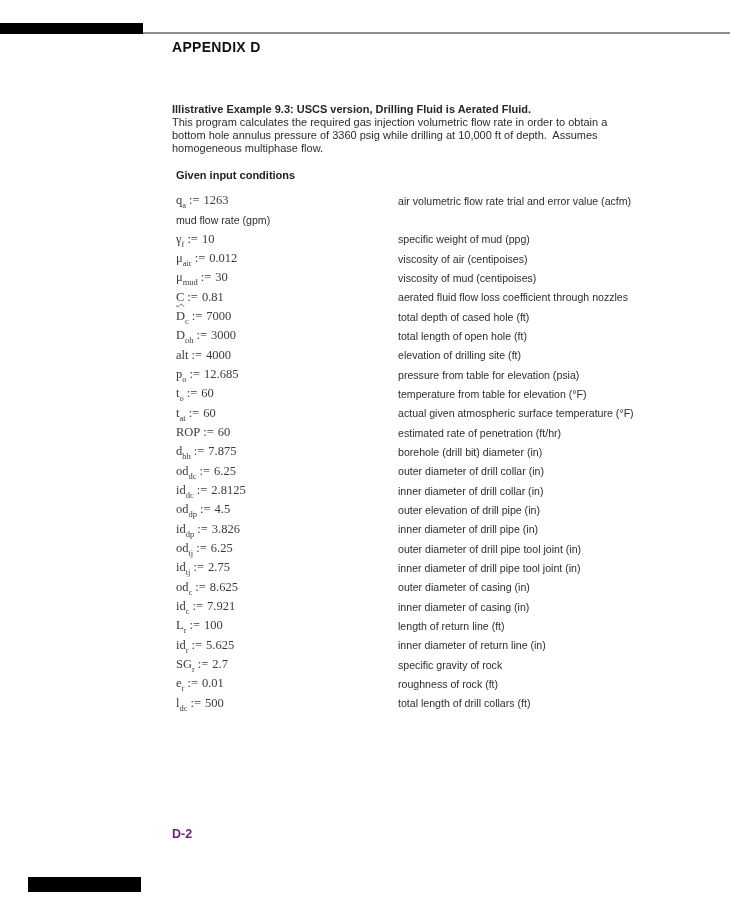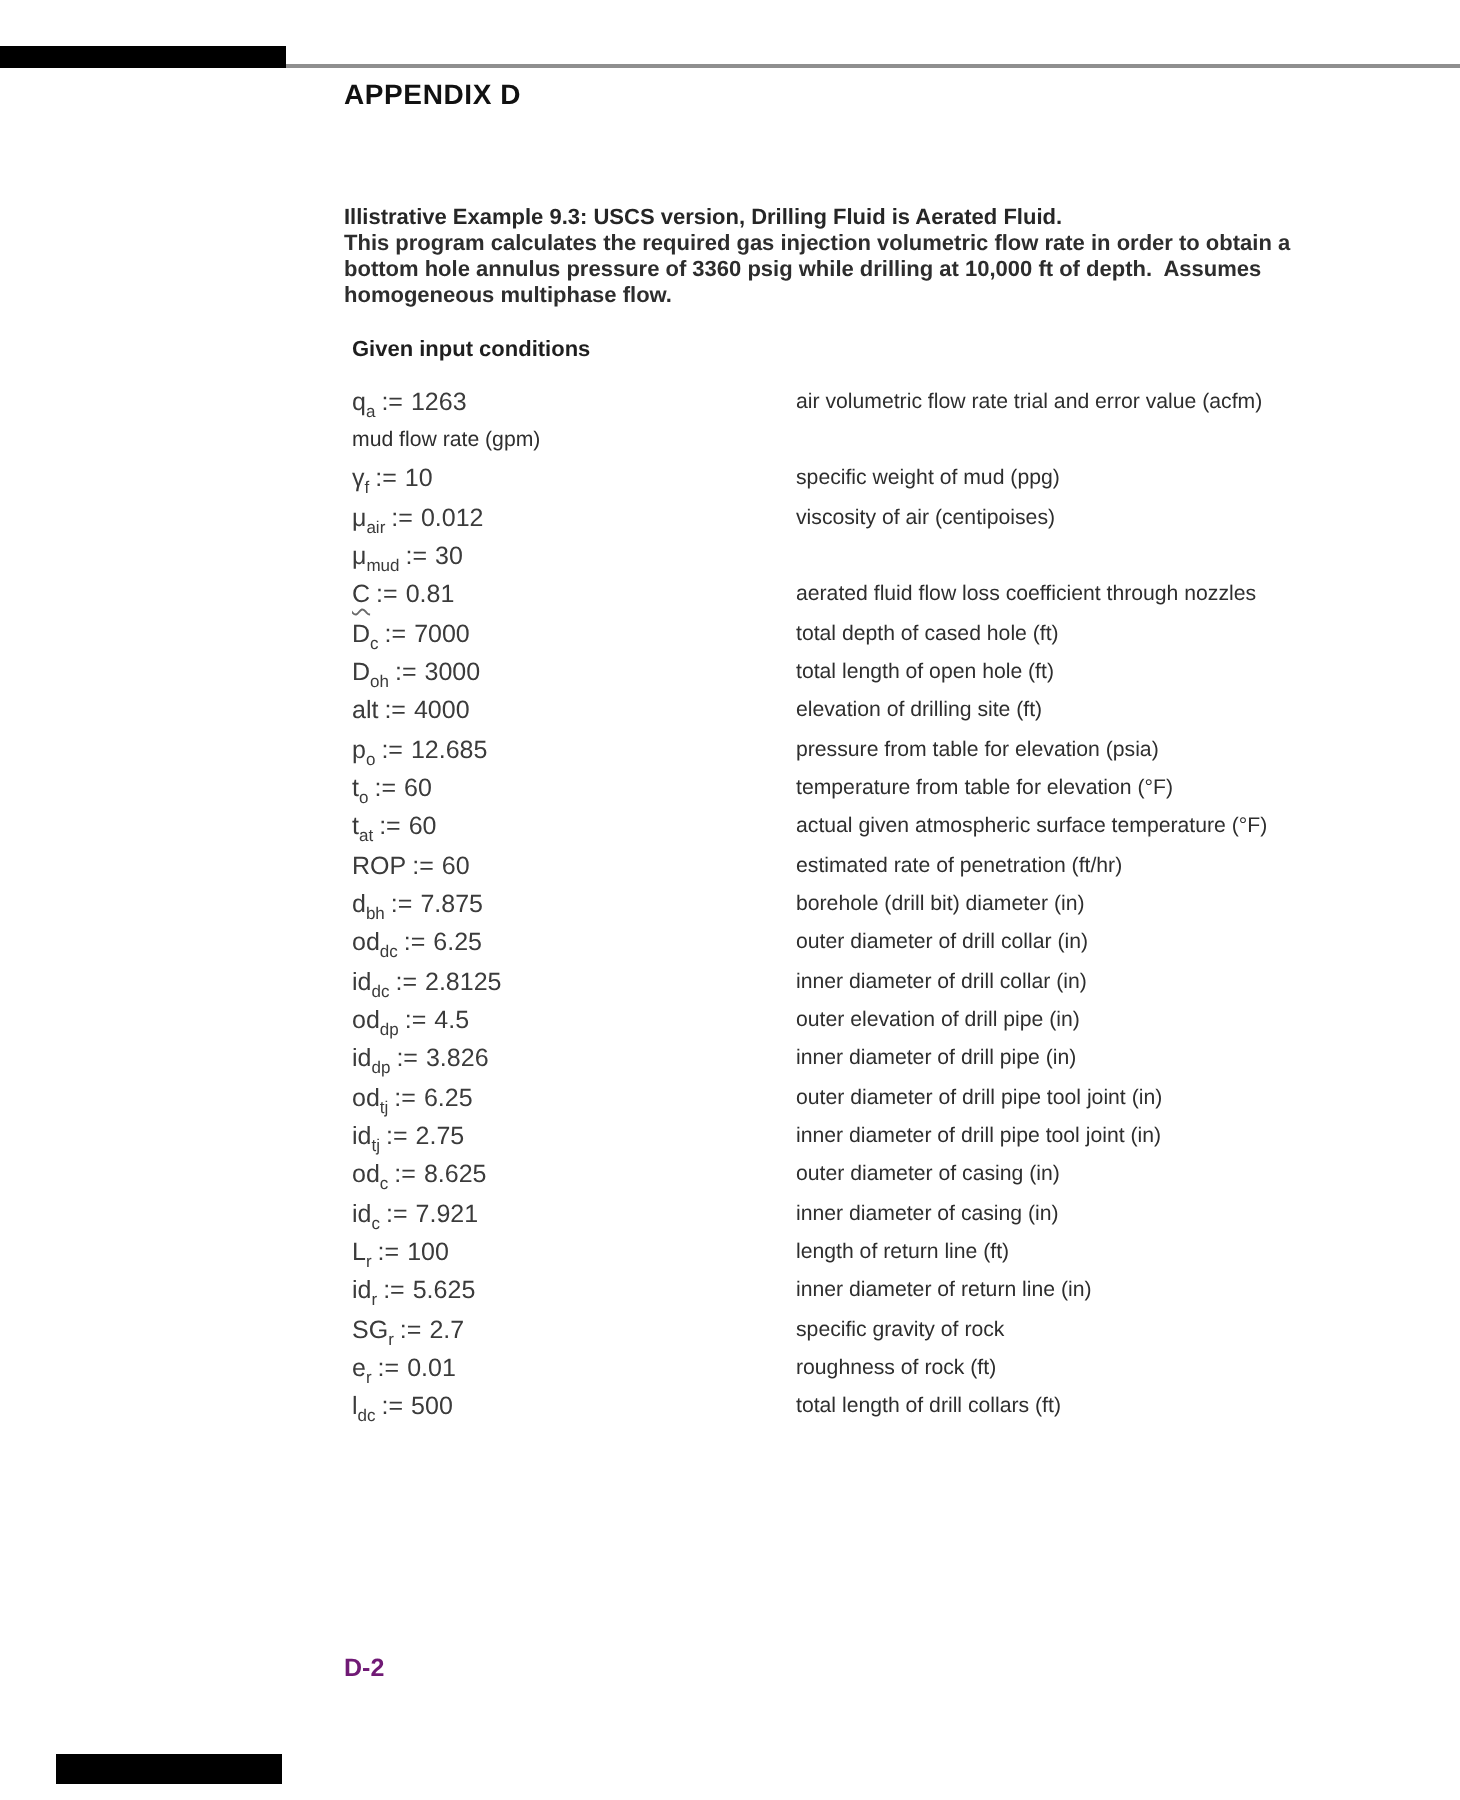--- a/index.html
+++ b/index.html
@@ -40,21 +40,20 @@
     font-weight: bold;
     color: #262626;
   }
   .para {
     position: absolute;
     left: 172px; top: 116px;
     width: 500px;
     font-size: 11px;
     line-height: 13px;
     color: #2d2d2d;
-    font-weight: bold;
   }
   .para div { white-space: pre-wrap; }
   .section-heading {
     position: absolute;
     left: 176px; top: 169px;
     font-size: 11px;
     font-weight: bold;
     color: #1e1e1e;
   }
   .vars {
@@ -62,21 +61,21 @@
     left: 176px; top: 191px;
     width: 545px;
   }
   .vrow {
     display: flex;
     align-items: center;
     height: 19.33px;
   }
   .vname {
     width: 222px;
-    font-family: Liberation Sans, sans-serif;
+    font-family: Liberation Serif, serif;
     font-size: 12.5px;
     color: #3b3b3b;
     white-space: nowrap;
   }
   .vname sub {
     font-size: 8.5px;
     line-height: 0;
   }
   .vassign { margin: 0 4px 0 3px; }
   .vbase.wavy {
@@ -134,20 +133,21 @@
       <div class="vrow">
         <span class="vname"><span class="vbase">γ</span><sub>f</sub><span class="vassign">:=</span><span class="vval">10</span></span>
         <span class="vdesc">specific weight of mud (ppg)</span>
       </div>
       <div class="vrow">
         <span class="vname"><span class="vbase">μ</span><sub>air</sub><span class="vassign">:=</span><span class="vval">0.012</span></span>
         <span class="vdesc">viscosity of air (centipoises)</span>
       </div>
       <div class="vrow">
         <span class="vname"><span class="vbase">μ</span><sub>mud</sub><span class="vassign">:=</span><span class="vval">30</span></span>
+        <span class="vdesc">viscosity of mud (centipoises)</span>
       </div>
       <div class="vrow">
         <span class="vname"><span class="vbase wavy">C</span><span class="vassign">:=</span><span class="vval">0.81</span></span>
         <span class="vdesc">aerated fluid flow loss coefficient through nozzles</span>
       </div>
       <div class="vrow">
         <span class="vname"><span class="vbase">D</span><sub>c</sub><span class="vassign">:=</span><span class="vval">7000</span></span>
         <span class="vdesc">total depth of cased hole (ft)</span>
       </div>
       <div class="vrow">

